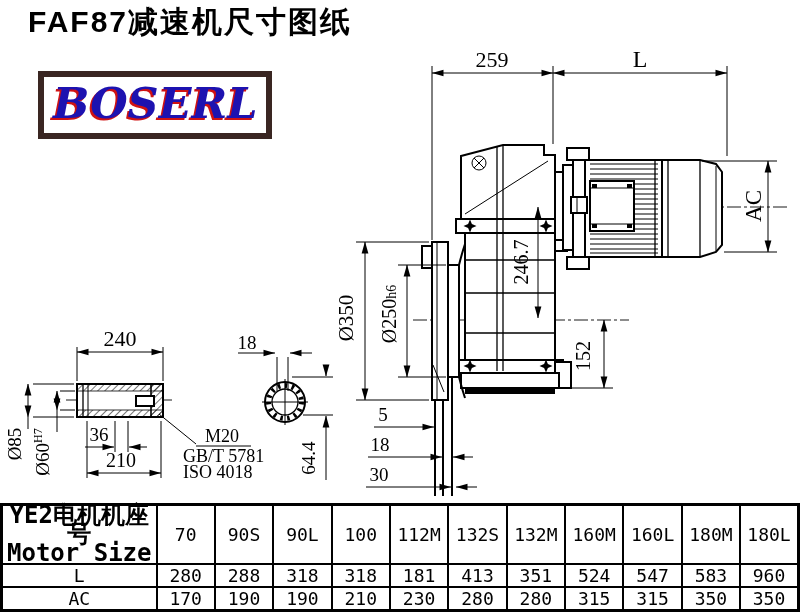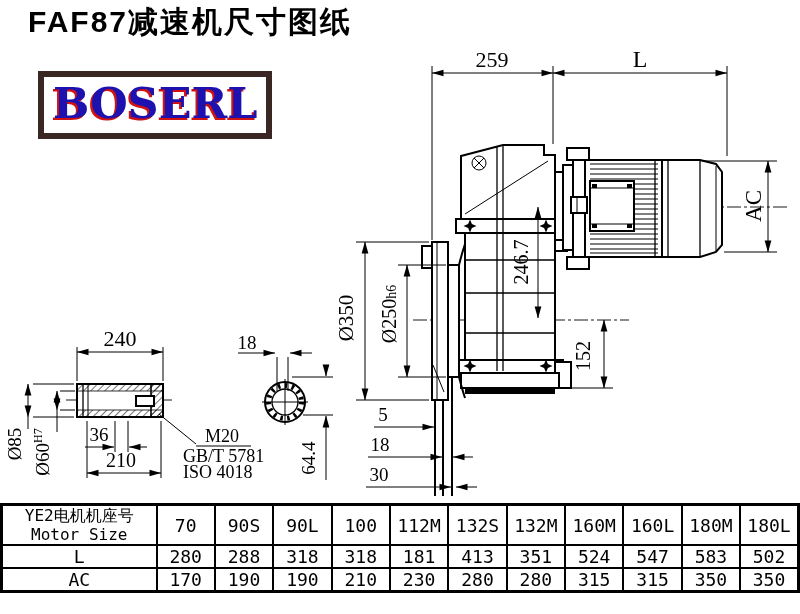--- a/index.html
+++ b/index.html
@@ -22,21 +22,21 @@
   .cl line{stroke:#000;stroke-width:0.9;stroke-dasharray:14 3 3 3;}
   .dim{fill:none;stroke:#000;stroke-width:1;marker-start:url(#arr);marker-end:url(#arr);}
   .dimE{fill:none;stroke:#000;stroke-width:1;marker-end:url(#arr);}
   .hring{fill:none;stroke:#000;stroke-width:5;stroke-dasharray:2.5 4.5;}
   table.spec{position:absolute;left:0;top:503px;width:800px;border-collapse:collapse;
         table-layout:fixed;background:#fff;
         font-family:"DejaVu Sans Mono","Liberation Mono",monospace;}
   table.spec th,table.spec td{border:2px solid #000;text-align:center;vertical-align:middle;
         padding:0;font-weight:normal;font-size:18px;}
   table.spec{border:3px solid #000;}
-  table.spec .hcell div{line-height:19px;font-size:16px;}
+  table.spec .hcell div{line-height:19px;font-size:24px;font-weight:bold;}
   table.spec tr.hdr{height:40px;}
   table.spec tr.datarow{height:22px;}
 </style>
 </head>
 <body>
 
 <svg width="800" height="614" viewBox="0 0 800 614">
   <defs>
     <marker id="arr" viewBox="0 0 11 8" refX="10.6" refY="4" markerWidth="12" markerHeight="8.7" orient="auto-start-reverse">
       <path d="M0,0.9 L11,4 L0,7.1 Z" fill="#000"></path>
@@ -232,21 +232,21 @@
     <text x="222" y="442" font-size="18" text-anchor="middle">M20</text>
     <text x="183" y="462" font-size="18">GB/T 5781</text>
     <text x="183" y="478" font-size="18">ISO 4018</text>
     <text x="247" y="349" font-size="19" text-anchor="middle">18</text>
     <text transform="translate(315,458) rotate(-90)" font-size="19" text-anchor="middle">64.4</text>
   </g>
 </svg>
 
 <div class="title">FAF87减速机尺寸图纸</div>
 
-<div class="logo" style="border-color: rgb(58, 38, 34);">
+<div class="logo" style="border-color: rgb(58, 38, 34); font-style: italic;">
   <span style="color: rgb(29, 18, 176); text-shadow: rgb(208, 18, 18) -2px 2px 0px;">BOSERL</span>
 </div>
 
 <table class="spec">
   <colgroup>
     <col style="width:155px">
       <col>
       <col>
       <col>
       <col>
@@ -281,21 +281,21 @@
     <td>280</td>
     <td>288</td>
     <td>318</td>
     <td>318</td>
     <td>181</td>
     <td>413</td>
     <td>351</td>
     <td>524</td>
     <td>547</td>
     <td>583</td>
-    <td>502</td>
+    <td>960</td>
   </tr>
   <tr class="datarow">
     <th>AC</th>
     <td>170</td>
     <td>190</td>
     <td>190</td>
     <td>210</td>
     <td>230</td>
     <td>280</td>
     <td>280</td>

